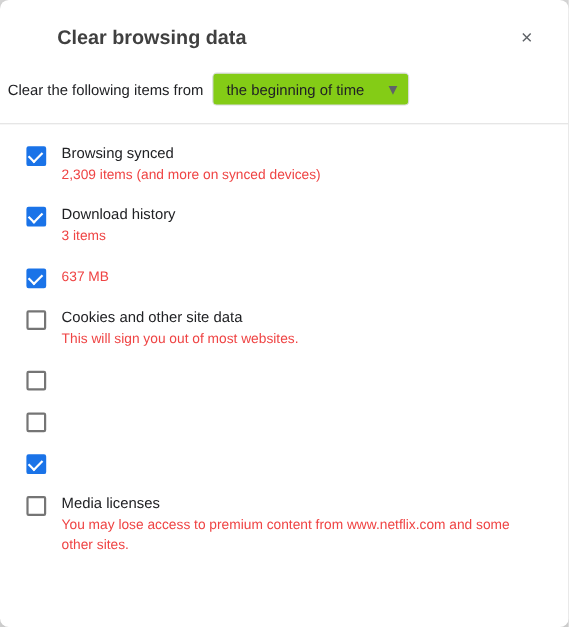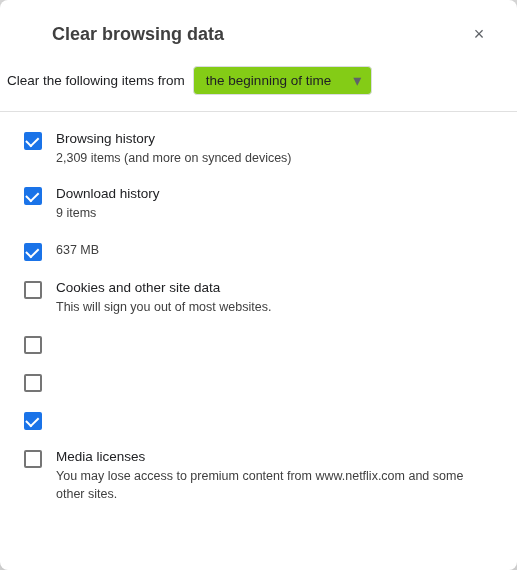--- a/index.html
+++ b/index.html
@@ -130,21 +130,21 @@
     }
     .item-text { flex: 1; }
     .item-label {
       font-size: 13.5px;
       font-weight: 500;
       color: #202124;
       line-height: 1.4;
     }
     .item-desc {
       font-size: 12.5px;
-      color: #404040;
+      color: #ef4444;
       line-height: 1.4;
       margin-top: 1px;
     }
   </style>
 </head>
 <body>
 
 <div class="dialog">
 
   <div class="dialog-header">
@@ -161,31 +161,31 @@
   </div>
 
   <div class="divider"></div>
 
   <div class="items-list" id="items-container">
   <div class="check-item">
         <div class="checkbox-wrap">
           <div class="checkbox checked"></div>
         </div>
         <div class="item-text">
-          <div class="item-label">Browsing history</div>
+          <div class="item-label">Browsing synced</div>
           <div class="item-desc">2,309 items (and more on synced devices)</div>
         </div>
       </div>
       <div class="check-item">
         <div class="checkbox-wrap">
           <div class="checkbox checked"></div>
         </div>
         <div class="item-text">
           <div class="item-label">Download history</div>
-          <div class="item-desc">9 items</div>
+          <div class="item-desc">3 items</div>
         </div>
       </div>
       <div class="check-item">
         <div class="checkbox-wrap">
           <div class="checkbox checked"></div>
         </div>
         <div class="item-text">
           <div class="item-desc">637 MB</div>
         </div>
       </div>

